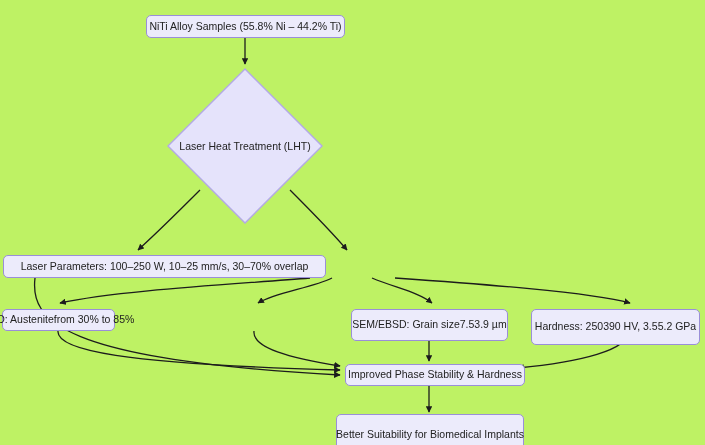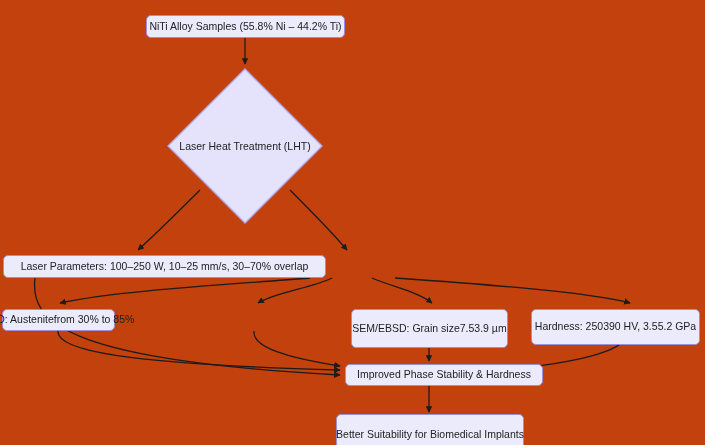--- a/index.html
+++ b/index.html
@@ -9,21 +9,21 @@
     background: #ffffff;
   }
   body {
     font-family: "Liberation Sans", sans-serif;
     -webkit-font-smoothing: antialiased;
   }
   #canvas {
     position: relative;
     width: 705px;
     height: 445px;
-    background: #c2410c;
+    background: #bef264;
     overflow: hidden;
   }
   svg.edges {
     position: absolute;
     left: 0;
     top: 0;
     width: 705px;
     height: 445px;
     pointer-events: none;
   }
@@ -114,39 +114,39 @@
   </div>
 
 
   <div class="node" style="left:2px; top:309px; width:113px; height:22px;">
     <span>XRD: Austenite</span>
     <span class="gap"></span>
     <span>from 30% to 85%</span>
   </div>
 
 
-  <div class="node" style="left:351px; top:309px; width:157px; height:39px;">
+  <div class="node" style="left:351px; top:309px; width:157px; height:32px;">
     <span>SEM/EBSD: Grain size</span>
     <span class="gap-sm"></span>
     <span>7.5</span>
     <span class="gap-sm"></span>
     <span>3.9 µm</span>
   </div>
 
   <div class="node" style="left:531px; top:309px; width:169px; height:36px;">
     <span>Hardness</span>
     <span class="gap-sm"></span>
     <span>: 250</span>
     <span class="gap-sm"></span>
     <span>390 HV, 3.5</span>
     <span class="gap-sm"></span>
     <span>5.2 GPa</span>
   </div>
 
-  <div class="node" style="left:345px; top:364px; width:198px; height:22px;">
+  <div class="node" style="left:345px; top:364px; width:180px; height:22px;">
     <span>Improved Phase Stability &amp; Hardness</span>
   </div>
 
   <div class="node" style="left:336px; top:414px; width:188px; height:41px;">
     <span>Better Suitability for Biomedical Implants</span>
   </div>
 
 </div>
 
 </body></html>

